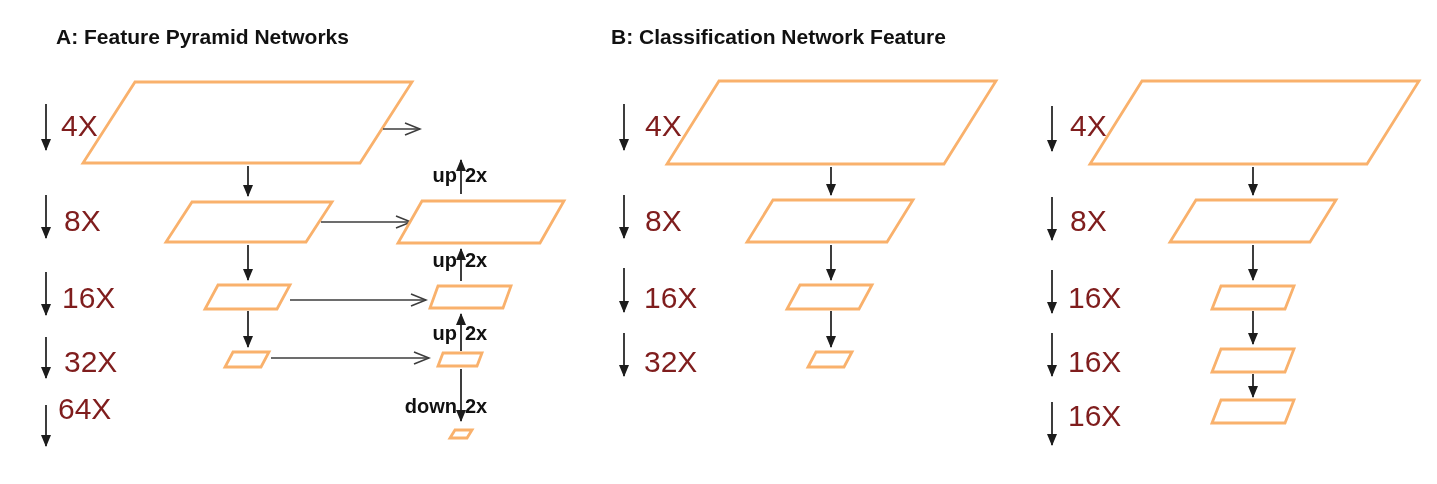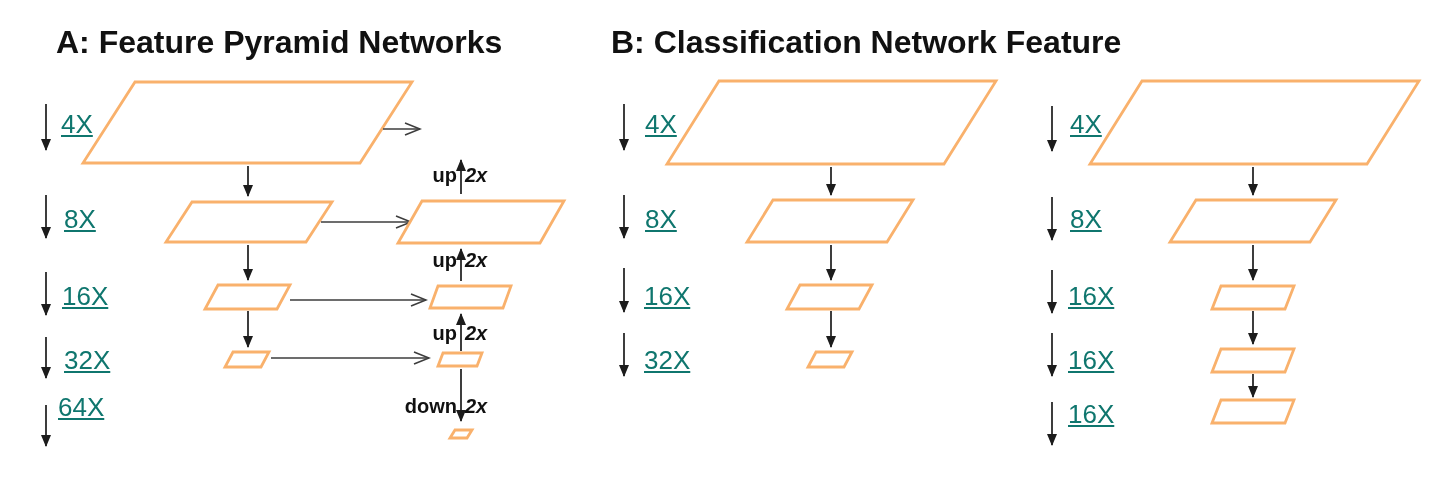--- a/index.html
+++ b/index.html
@@ -8,44 +8,43 @@
     width: 1437px;
     height: 484px;
     background: #ffffff;
     font-family: "Liberation Sans", sans-serif;
     overflow: hidden;
   }
   .canvas svg { position: absolute; left: 0; top: 0; }
   .title {
     position: absolute;
     font-weight: bold;
-    font-size: 32px;
+    font-size: 21px;
     line-height: 1;
     color: #111111;
     white-space: nowrap;
   }
   .label {
     position: absolute;
-    font-size: 26px;
+    font-size: 30px;
     line-height: 1;
-    color: #0f766e;
+    color: #7f1d1d;
     white-space: nowrap;
-    text-decoration: underline;
   }
   .anno {
     position: absolute;
     width: 160px;
     height: 24px;
     font-weight: bold;
     font-size: 20px;
     line-height: 1;
     color: #111111;
   }
   .anno-l { position: absolute; right: 84px; white-space: nowrap; }
-  .anno-r { position: absolute; left: 84px; white-space: nowrap; font-style: italic; }
+  .anno-r { position: absolute; left: 84px; white-space: nowrap; }
 </style>
 </head>
 <body>
 
 <div class="canvas">
 
   <svg width="1437" height="484" viewBox="0 0 1437 484">
     <defs>
       <marker id="mf" viewBox="0 0 12 10" refX="11" refY="5" markerWidth="12" markerHeight="10" markerUnits="userSpaceOnUse" orient="auto-start-reverse">
         <path d="M0 0 L12 5 L0 10 Z" fill="#1C1C1C"></path>

